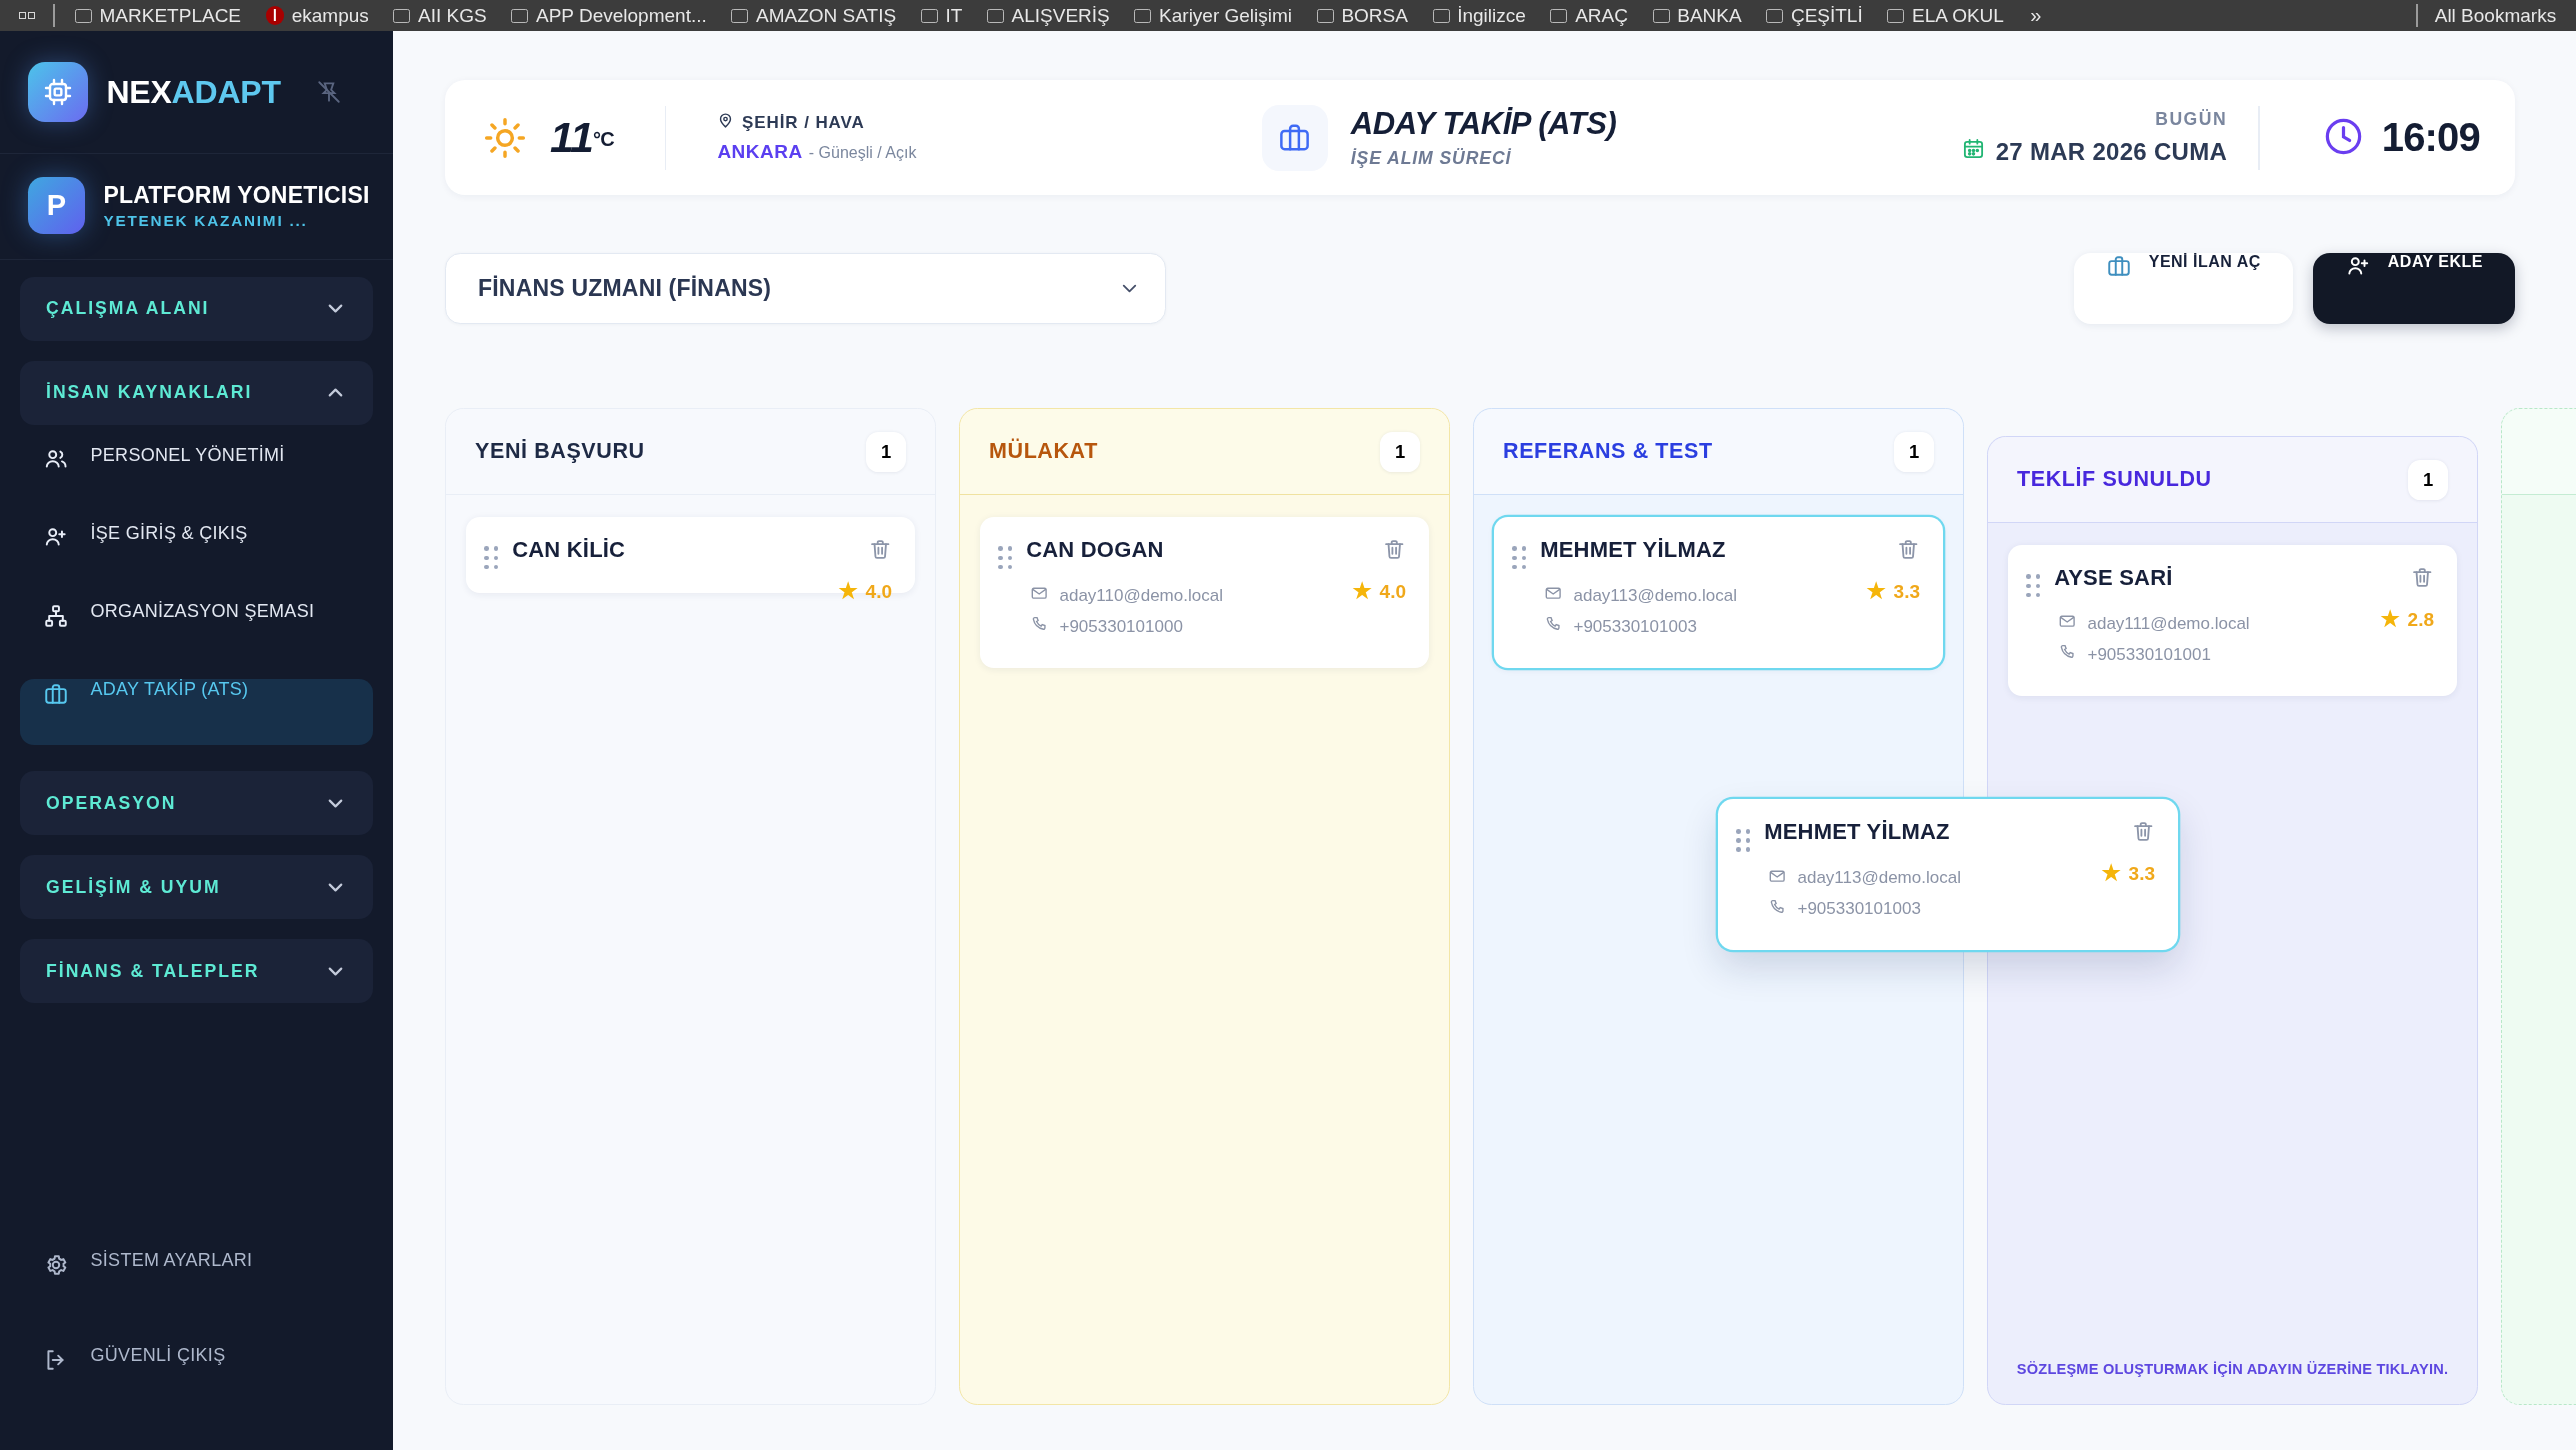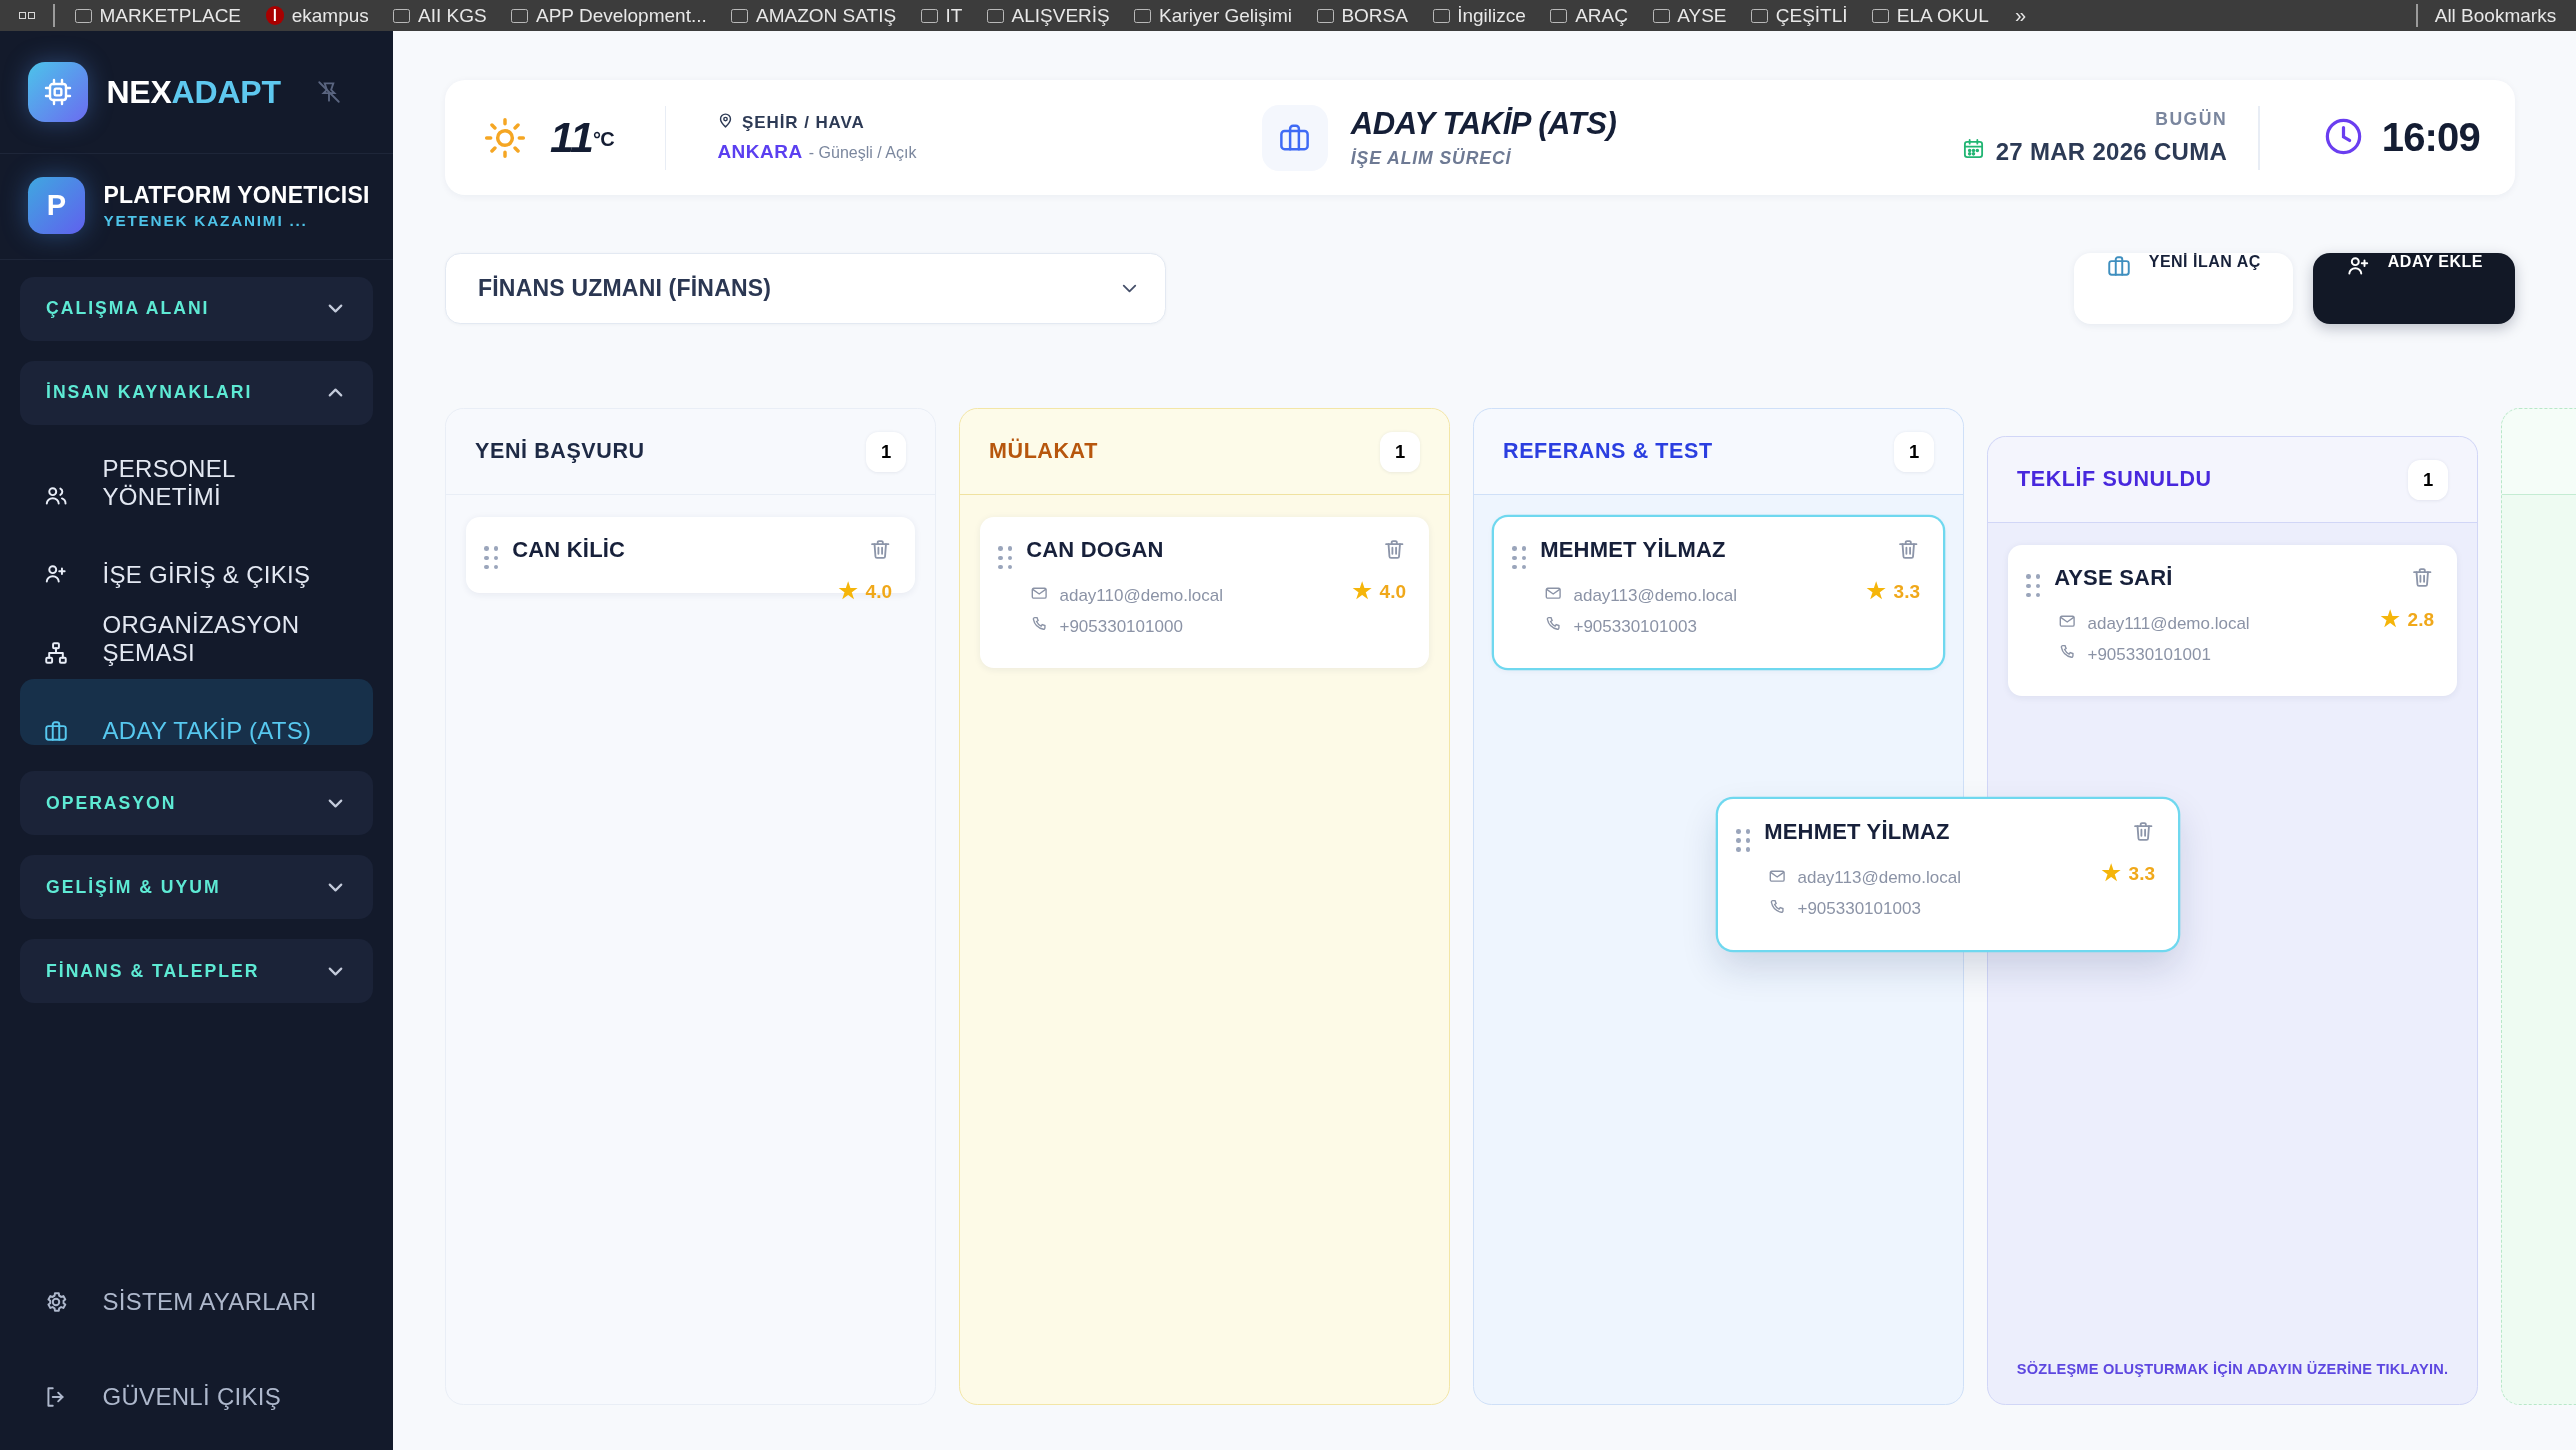--- a/index.html
+++ b/index.html
@@ -87,24 +87,24 @@
     height: 64px;
     display:flex; align-items:center; justify-content:space-between;
     padding: 0 26px;
     margin-bottom: 20px;
   }
   .nav-group.open { background:#1b2338; }
   .nav-group-label { color:#5eead4; font-size: 17.6px; font-weight: 700; letter-spacing: 2px; }
   .chev { color:#c4cbdb; display:flex; align-items:center;}
 
   .nav-item {
-    display:flex; align-items:flex-end; gap: 32px;
+    display:flex; align-items:flex-start; gap: 20px;
     height: 66px; padding: 0 21.5px;
     border-radius: 14px;
-    color:#e3e8f2; font-size: 24px; font-weight:500; letter-spacing:0.3px;
+    color:#e3e8f2; font-size: 18px; font-weight:500; letter-spacing:0.3px;
     margin-bottom: 12.3px;
   }
   .nav-item .ico { width:29px; height:29px; display:flex;align-items:center;justify-content:center; flex:none; color:#e9eef8;}
   .nav-item.active { background:#17304a; color:#57c8ef; }
   .nav-item.active .ico { color:#57c8ef; }
 
   .side-bottom { padding: 0 20px 40px 20px; }
   .side-bottom .nav-item { color:#aeb8cc; margin-bottom: 29px; }
   .side-bottom .nav-item .ico { color:#aeb8cc; }
 
@@ -281,21 +281,21 @@
       <div class="bb-item">
         <span class="bb-fav"></span>
         <span>İngilizce</span>
       </div>
       <div class="bb-item">
         <span class="bb-fav"></span>
         <span>ARAÇ</span>
       </div>
       <div class="bb-item">
         <span class="bb-fav"></span>
-        <span>AYSE</span>
+        <span>BANKA</span>
       </div>
       <div class="bb-item">
         <span class="bb-fav"></span>
         <span>ÇEŞİTLİ</span>
       </div>
       <div class="bb-item">
         <span class="bb-fav"></span>
         <span>ELA OKUL</span>
       </div>
     </div>

